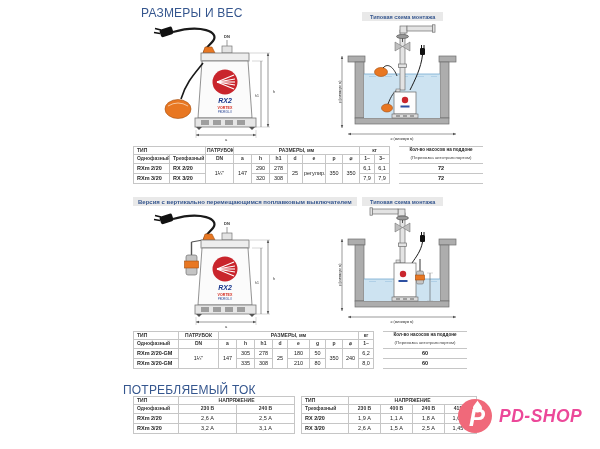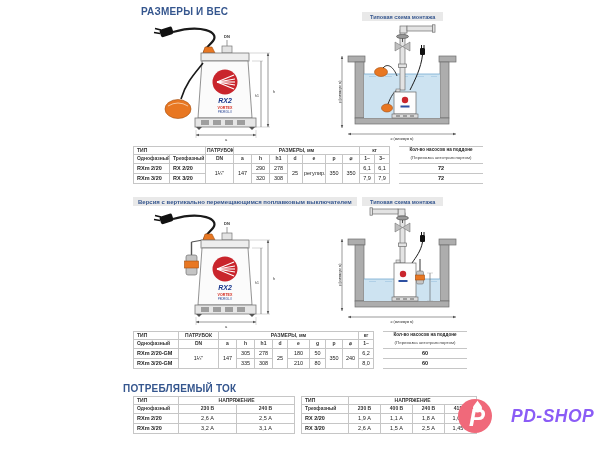--- a/index.html
+++ b/index.html
@@ -2,21 +2,21 @@
 <html><head>
 <meta charset="utf-8">
 <style>
   * { margin:0; padding:0; box-sizing:border-box; }
   html,body { background:#fff; }
   body {
     width:600px; height:449px; position:relative; overflow:hidden;
     font-family:"Liberation Sans", sans-serif;
   }
   .abs { position:absolute; }
-  .heading { color:#35568e; font-weight:bold; font-size:10px; letter-spacing:.2px; white-space:nowrap;text-align:right; }
+  .heading { color:#35568e; font-weight:normal; font-size:12px; letter-spacing:.2px; white-space:nowrap;text-align:right; }
   .band  { background:#e9e9e9; color:#35568e; font-weight:bold; font-size:6px; padding:1.5px 5px; white-space:nowrap; }
   .chip  { background:#e9e9e9; color:#35568e; font-weight:bold; font-size:5.5px; padding:1.5px 8px; white-space:nowrap; }
 
   .trow { position:absolute; display:flex; align-items:flex-start; }
   table { border-collapse:collapse; table-layout:fixed; background:#fff; }
   .spec td {
     border:1px solid #c6c6c6; font-size:5.5px; color:#222;
     text-align:center; vertical-align:middle; padding:0 1px; line-height:1.05;
     overflow:hidden;
   }
@@ -37,22 +37,22 @@
   .dimline { stroke:#555; stroke-width:.6; }
   .extline { stroke:#999; stroke-width:.4; }
   .dimtext { font-size:4px; fill:#333; }
   .smalldim { font-size:3.4px; fill:#333; }
   .cable { stroke:#1a1a1a; fill:none; }
   .floatorange { fill:#e87722; stroke:#a34f10; stroke-width:.6; }
   .pumpbody { fill:#fbfbfb; stroke:#777; stroke-width:.8; }
 
   .logo { position:absolute; left:457px; top:398px; display:flex; align-items:center; }
   .logo-text {
-    margin-left:18px; font-size:17.5px; font-weight:bold; font-style:italic;
-    color:#8b5cf6; letter-spacing:.5px; white-space:nowrap;
+    margin-left:6px; font-size:17.5px; font-weight:bold; font-style:italic;
+    color:#ec4899; letter-spacing:.5px; white-space:nowrap;
   }
 </style>
 </head>
 <body>
 
 <div class="abs heading" style="left:141px; top:6px;">РАЗМЕРЫ И ВЕС</div>
 
 <div class="abs chip" style="left:362px; top:12px;">Типовая схема монтажа</div>
 
 <svg class="abs" style="left:146px; top:22px;" width="155" height="122" viewBox="0 0 155 122">

